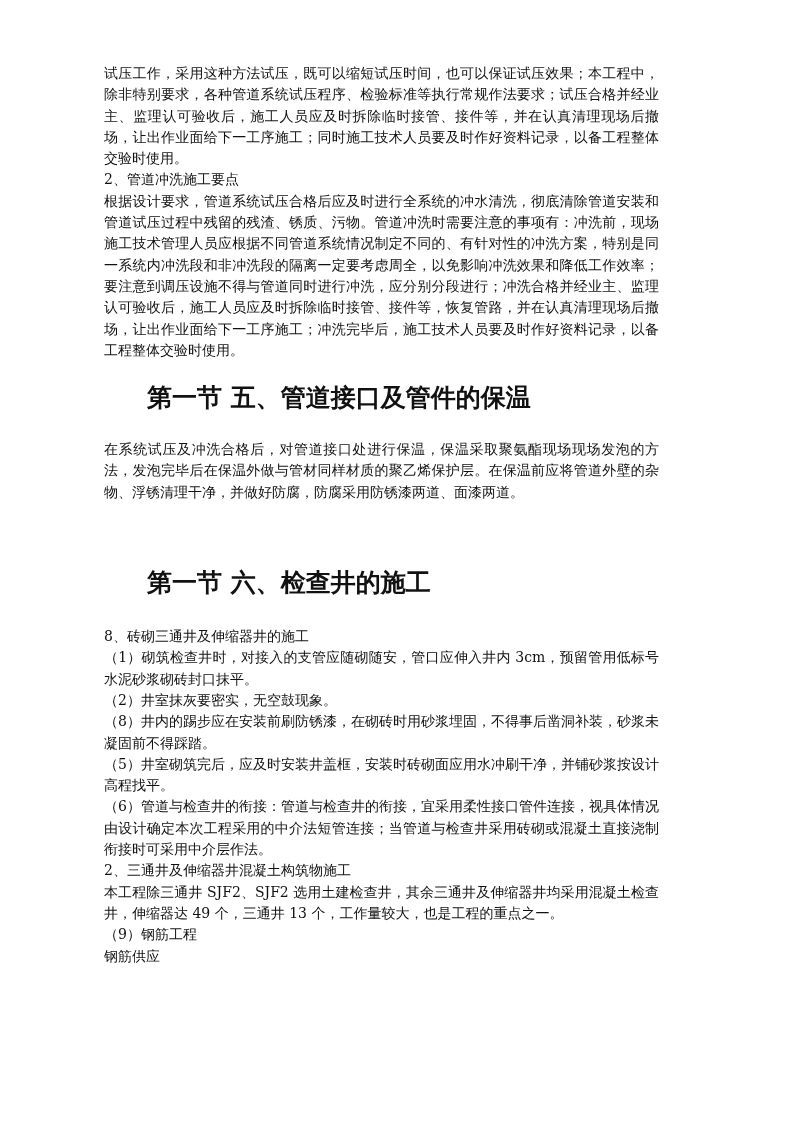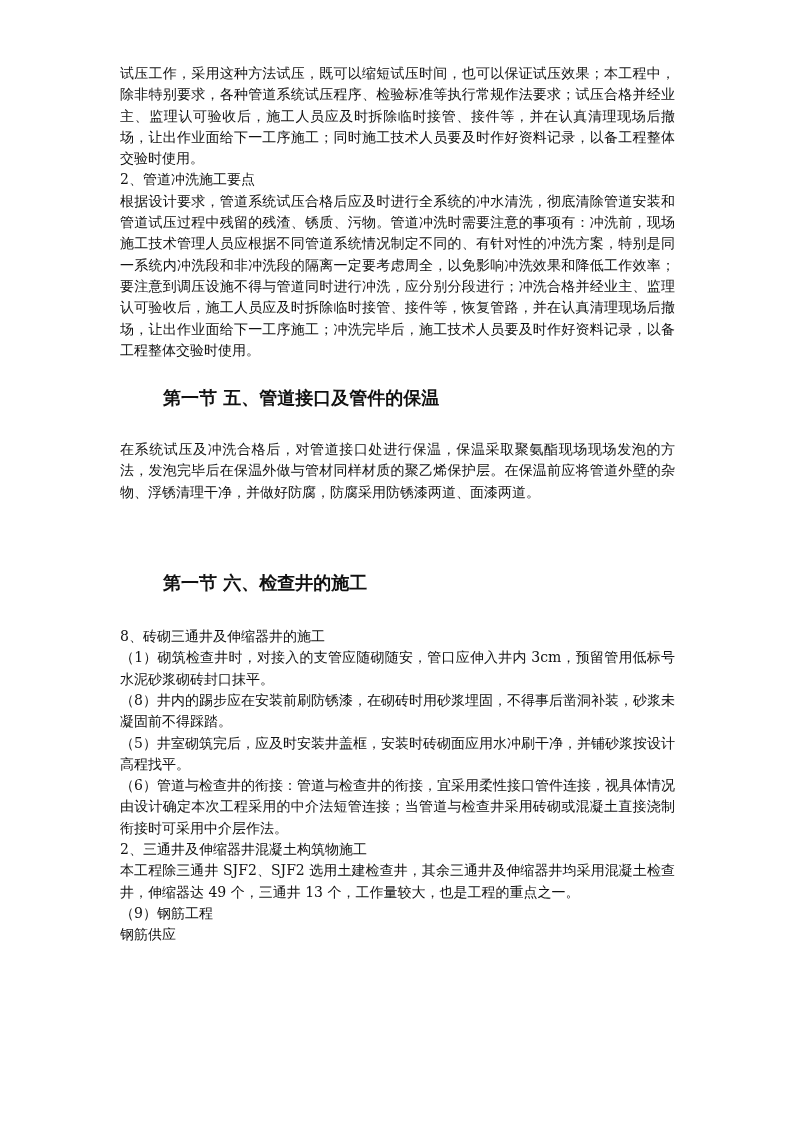--- a/index.html
+++ b/index.html
@@ -1,20 +1,20 @@
 <!DOCTYPE html>
 <html><head>
 <meta charset="utf-8">
 <style>
   html, body { margin: 0; padding: 0; background: #ffffff; }
   body { width: 793px; height: 1122px; position: relative; overflow: hidden;
          font-family: "DejaVu Serif", "Liberation Serif", serif; color: #111; }
-  .page { position: absolute; left: 120px; top: 63px; width: 555px; }
+  .page { position: absolute; left: 104px; top: 63px; width: 555px; }
   .p { font-size: 14px; line-height: 21.3px; text-align: justify; text-justify: inter-character; margin: 0; }
-  .h { font-family: "DejaVu Sans", "Liberation Sans", sans-serif; font-weight: bold; font-size: 18px;
+  .h { font-family: "DejaVu Sans", "Liberation Sans", sans-serif; font-weight: bold; font-size: 25px;
        margin: 0; padding-left: 43px; }
   .h1 { margin-top: 25px; line-height: 24px; }
   .gap1 { height: 29px; }
   .h2 { margin-top: 68px; line-height: 24px; }
   .gap2 { height: 31px; }
 </style>
 </head>
 <body>
 
 <div class="page">
@@ -23,20 +23,21 @@
   <p class="p">根据设计要求，管道系统试压合格后应及时进行全系统的冲水清洗，彻底清除管道安装和管道试压过程中残留的残渣、锈质、污物。管道冲洗时需要注意的事项有：冲洗前，现场施工技术管理人员应根据不同管道系统情况制定不同的、有针对性的冲洗方案，特别是同一系统内冲洗段和非冲洗段的隔离一定要考虑周全，以免影响冲洗效果和降低工作效率；要注意到调压设施不得与管道同时进行冲洗，应分别分段进行；冲洗合格并经业主、监理认可验收后，施工人员应及时拆除临时接管、接件等，恢复管路，并在认真清理现场后撤场，让出作业面给下一工序施工；冲洗完毕后，施工技术人员要及时作好资料记录，以备工程整体交验时使用。</p>
 
   <h2 class="h h1">第一节 五、管道接口及管件的保温</h2>
   <div class="gap1"></div>
   <p class="p">在系统试压及冲洗合格后，对管道接口处进行保温，保温采取聚氨酯现场现场发泡的方法，发泡完毕后在保温外做与管材同样材质的聚乙烯保护层。在保温前应将管道外壁的杂物、浮锈清理干净，并做好防腐，防腐采用防锈漆两道、面漆两道。</p>
 
   <h2 class="h h2">第一节 六、检查井的施工</h2>
   <div class="gap2"></div>
   <p class="p">8、砖砌三通井及伸缩器井的施工</p>
   <p class="p">（1）砌筑检查井时，对接入的支管应随砌随安，管口应伸入井内 3cm，预留管用低标号水泥砂浆砌砖封口抹平。</p>
+  <p class="p">（2）井室抹灰要密实，无空鼓现象。</p>
   <p class="p">（8）井内的踢步应在安装前刷防锈漆，在砌砖时用砂浆埋固，不得事后凿洞补装，砂浆未凝固前不得踩踏。</p>
   <p class="p">（5）井室砌筑完后，应及时安装井盖框，安装时砖砌面应用水冲刷干净，并铺砂浆按设计高程找平。</p>
   <p class="p">（6）管道与检查井的衔接：管道与检查井的衔接，宜采用柔性接口管件连接，视具体情况由设计确定本次工程采用的中介法短管连接；当管道与检查井采用砖砌或混凝土直接浇制衔接时可采用中介层作法。</p>
   <p class="p">2、三通井及伸缩器井混凝土构筑物施工</p>
   <p class="p">本工程除三通井 SJF2、SJF2 选用土建检查井，其余三通井及伸缩器井均采用混凝土检查井，伸缩器达 49 个，三通井 13 个，工作量较大，也是工程的重点之一。</p>
   <p class="p">（9）钢筋工程</p>
   <p class="p">钢筋供应</p>
 </div>
 
 </body></html>

